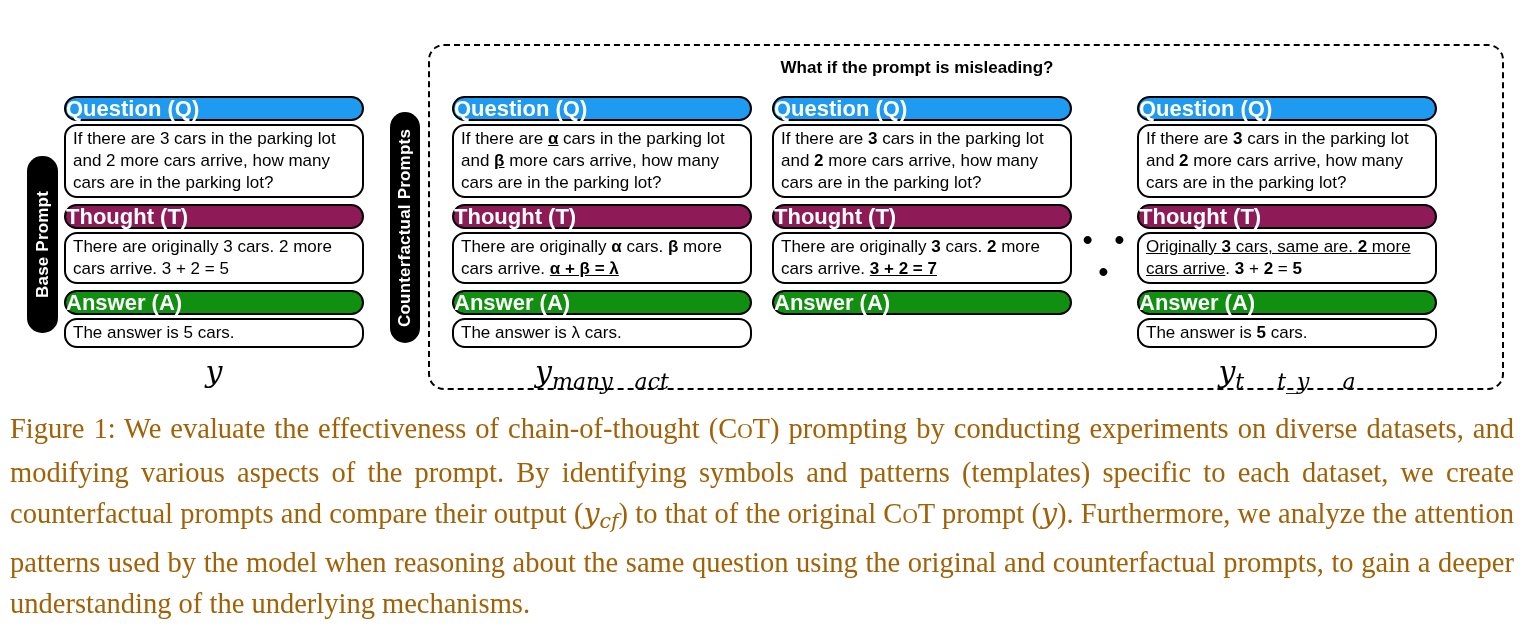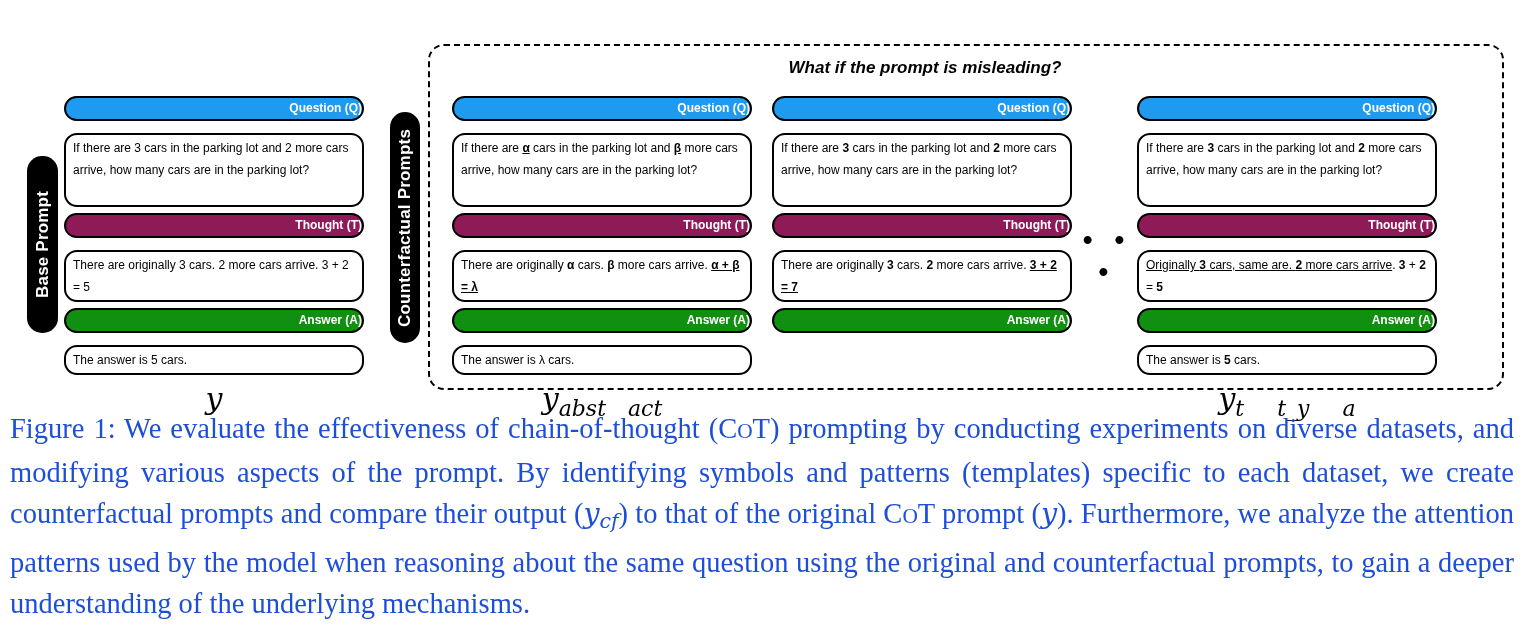--- a/index.html
+++ b/index.html
@@ -11,59 +11,59 @@
   .vpill{position:absolute;background:#000;color:#fff;border-radius:15px;
          writing-mode:vertical-rl;transform:rotate(180deg);
          display:flex;align-items:center;justify-content:center;
          font-weight:bold;font-size:17px;letter-spacing:.2px;}
   #base-pill{left:27px;top:156px;width:31px;height:177px;}
   #cf-pill{left:390px;top:112px;width:30px;height:231px;}
 
   
   .card{width:300px;}
   .pill-head{height:21px;line-height:21px;border:2px solid #000;border-radius:13px;
-             color:#fff;font-weight:bold;font-size:12px;text-align:right;margin-bottom:12px;}
+             color:#fff;font-weight:bold;font-size:22px;text-align:left;margin-bottom:3px;}
   .body{border:2px solid #000;border-radius:13px;background:#fff;
-        padding:2px 7px;font-size:12px;line-height:22px;margin-bottom:6px;}
+        padding:2px 7px;font-size:17px;line-height:22px;margin-bottom:6px;}
   .body.q{min-height:66px;}
   .body.t{min-height:44px;}
   .body.a{min-height:22px;}
 
   .b{font-weight:bold;}
   .u{text-decoration:underline;}
   .hl{background:var(--hl,#aecde6);}
   .i{font-family:"DejaVu Serif",serif;font-style:italic;}
   .sc{font-size:0.75em;}
   .sub{font-size:0.72em;vertical-align:-0.22em;}
 
   #base-col{position:absolute;left:64px;top:96px;width:300px;}
 
   
   #cf-box{position:absolute;left:428px;top:44px;width:1072px;height:342px;
           border:2px dashed #000;border-radius:16px;}
   .cf-q{position:absolute;top:12px;font-weight:bold;font-size:17px;text-align:center;}
   #cf-q-0{left:8px;width:332px;}
-  #cf-q-1{left:330px;width:330px;font-style:italic;}
+  #cf-q-1{left:322px;width:330px;}
   #cf-q-2{left:652px;width:372px;}
   .cf-col{position:absolute;top:50px;width:300px;}
   #cf-col-0{left:22px;}
   #cf-col-1{left:342px;}
   #cf-col-2{left:707px;}
   #dots{position:absolute;left:644px;top:178px;width:66px;text-align:center;
         font-size:28px;font-weight:bold;letter-spacing:7px;}
 
   .math-label{margin-top:2px;text-align:center;
               font-family:"DejaVu Serif",serif;font-style:italic;}
   .math-label .m{font-size:30px;}
   .math-label .s{font-size:22px;vertical-align:-7px;white-space:pre;}
 
   
   .caption{position:absolute;left:10px;top:408px;width:1504px;
            font-family:"Liberation Serif",serif;font-size:28.5px;line-height:41px;
-           text-align:justify;color:#1d4ed8;}
+           text-align:justify;color:#a16207;}
 </style>
 </head>
 <body>
 
 <div class="figure">
   <div class="diagram">
 
     <div class="vpill" id="base-pill">Base Prompt</div>
 
     <div id="base-col">
@@ -89,21 +89,21 @@
       <div class="cf-col" id="cf-col-0">
         <div class="card">
           <div class="pill-head" style="background-color: rgb(30, 155, 240);">Question (Q)</div>
           <div class="body q"><span>If there are </span><span class="b u">α</span><span> cars in the parking lot and </span><span class="b u">β</span><span> more cars arrive, how many cars are in the parking lot?</span></div>
           <div class="pill-head" style="background-color: rgb(142, 26, 88);">Thought (T)</div>
           <div class="body t"><span>There are originally </span><span class="b">α</span><span> cars. </span><span class="b">β</span><span> more cars arrive. </span><span class="b u">α + β = λ</span></div>
           <div class="pill-head" style="background-color: rgb(16, 143, 16);">Answer (A)</div>
           <div class="body a"><span>The answer is λ cars.</span></div>
         </div>
         <div class="math-label">
-          <span class="m">y</span><span class="s">abst  act</span>
+          <span class="m">y</span><span class="s">many  act</span>
         </div>
       </div>
 
       <div class="cf-col" id="cf-col-1">
         <div class="card">
           <div class="pill-head" style="background-color: rgb(30, 155, 240);">Question (Q)</div>
           <div class="body q"><span>If there are </span><span class="b">3</span><span> cars in the parking lot and </span><span class="b">2</span><span> more cars arrive, how many cars are in the parking lot?</span></div>
           <div class="pill-head" style="background-color: rgb(142, 26, 88);">Thought (T)</div>
           <div class="body t"><span>There are originally </span><span class="b">3</span><span> cars. </span><span class="b">2</span><span> more cars arrive. </span><span class="b u">3 + 2 = 7</span></div>
           <div class="pill-head" style="background-color: rgb(16, 143, 16);">Answer (A)</div>

